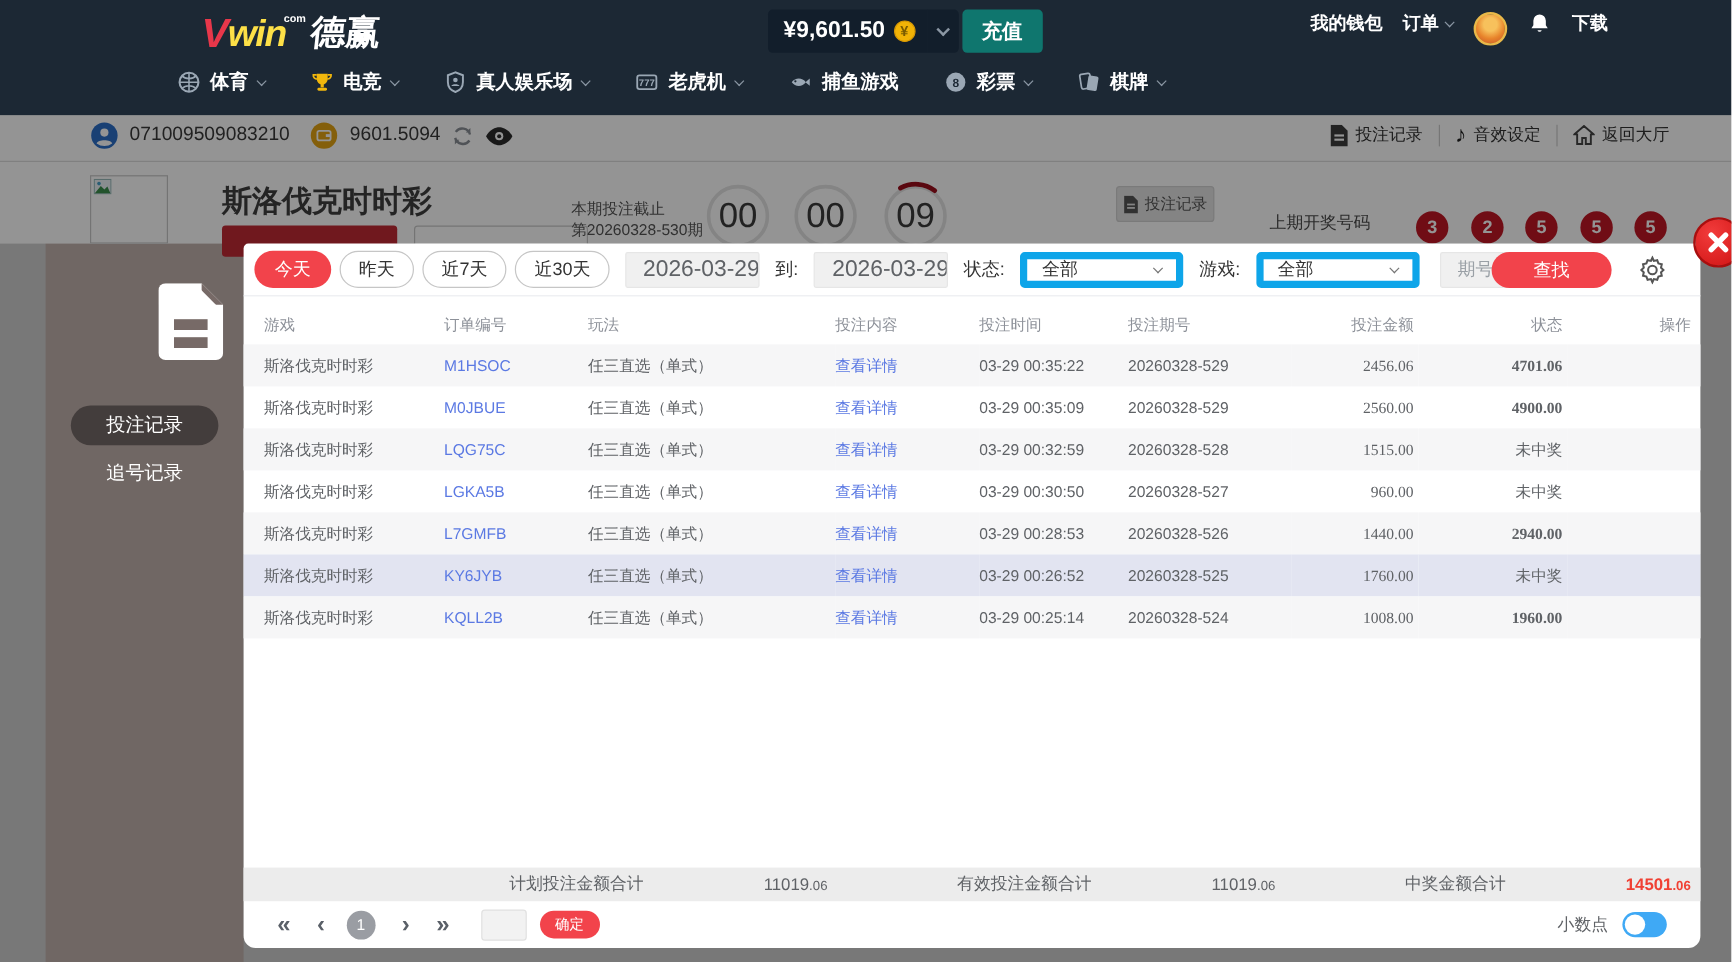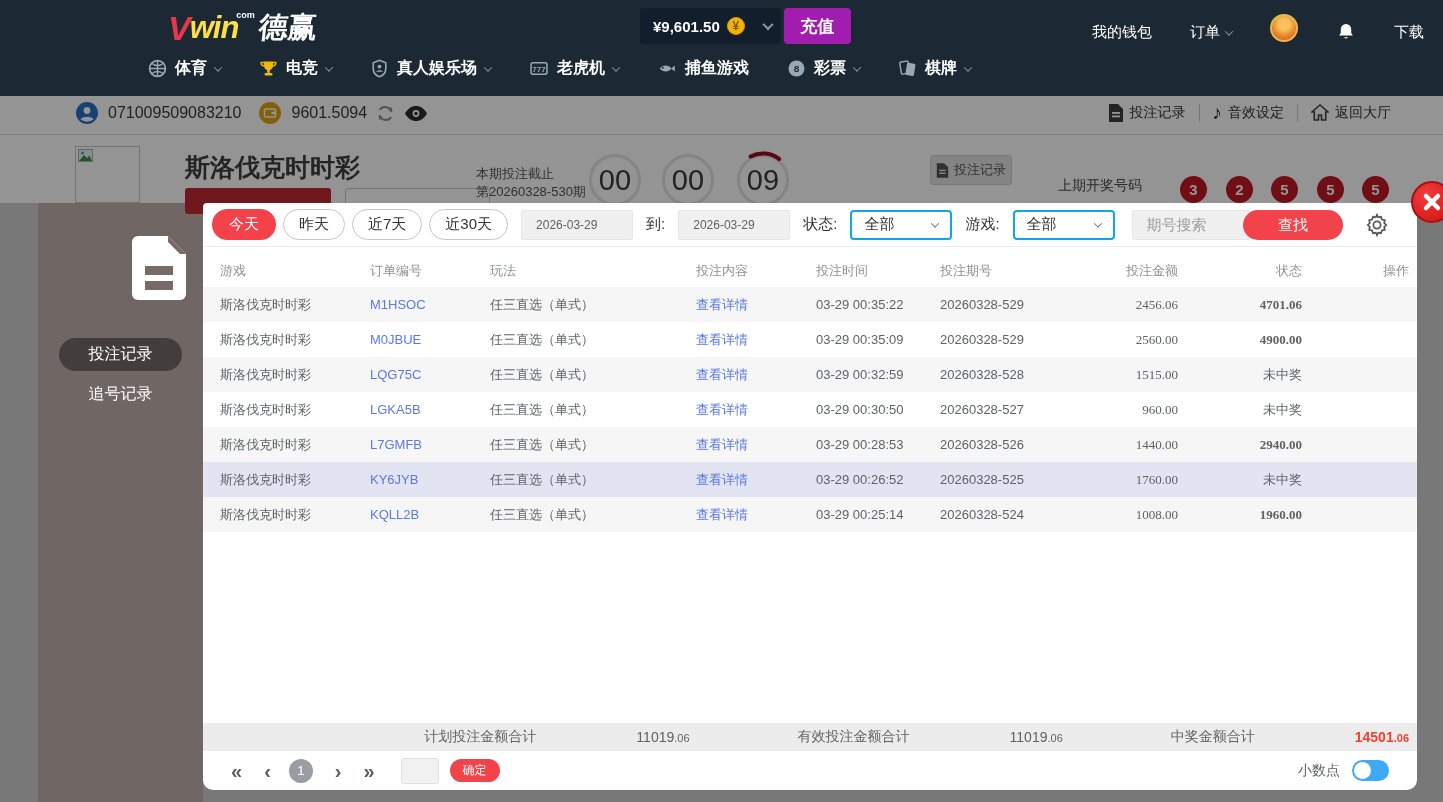--- a/index.html
+++ b/index.html
@@ -9,27 +9,27 @@
 
   
   .navbar { position:absolute; top:0; left:0; width:1443px; height:96px; background:#1c2834; z-index:3; }
   .logo { position:absolute; left:168px; top:6px; height:44px; display:flex; align-items:center; cursor:pointer; }
   .logo .lv { color:#e8374a; font-size:34px; font-weight:900; font-style:italic; letter-spacing:-1px; }
   .logo .lwin { color:#fde047; font-size:31px; font-weight:900; font-style:italic; letter-spacing:-1px; }
   .logo .lcom { color:#fff; font-size:9px; font-weight:700; position:relative; top:-13px; left:-2px; }
   .logo .lcn { color:#fff; font-size:29px; font-weight:900; transform:skewX(-6deg); margin-left:2px; }
   .balance-group { position:absolute; left:640px; top:8px; height:36px; display:flex; }
   .balance-pill { background:#121e2b; border-radius:4px 0 0 4px; height:36px; display:flex; align-items:center; padding:0 10px 0 13px; gap:7px; cursor:pointer; }
-  .balance-pill .amt { color:#fff; font-size:15px; font-weight:700; }
+  .balance-pill .amt { color:#fff; font-size:19px; font-weight:700; }
   .coin { width:18px; height:18px; border-radius:50%; background:#f2b306; border:1px solid #d99a04; color:#7a5b00; font-size:12px; font-weight:700; display:flex; align-items:center; justify-content:center; }
   .bal-chev-zone { background:#121e2b; border-radius:0 4px 4px 0; width:26px; display:flex; align-items:center; justify-content:center; cursor:pointer; }
   .chev { width:8px; height:8px; border-right:2px solid #8b97a4; border-bottom:2px solid #8b97a4; transform:rotate(45deg) translate(-1px,-1px); display:inline-block; }
   .chev.sm { width:6px; height:6px; border-width:1.6px; }
-  .deposit-btn { margin-left:3px; width:67px; height:36px; background:#a21caf; border:none; border-radius:4px; color:#fff; font-size:17px; font-weight:700; cursor:pointer; font-family:inherit; }
-  .nav-right { position:absolute; left:1092px; top:10px; height:32px; display:flex; align-items:flex-end; gap:38px; }
+  .deposit-btn { margin-left:3px; width:67px; height:36px; background:#0f766e; border:none; border-radius:4px; color:#fff; font-size:17px; font-weight:700; cursor:pointer; font-family:inherit; }
+  .nav-right { position:absolute; left:1092px; top:10px; height:32px; display:flex; align-items:flex-start; gap:17px;font-weight:bold; }
   .nav-right .txt { color:#fff; font-size:15px; cursor:pointer; }
   .orders { display:flex; align-items:center; gap:6px; cursor:pointer; }
   .avatar { width:28px; height:28px; border-radius:50%; background:radial-gradient(circle at 50% 35%, #f7c15c 0 28%, #e8842b 60%, #c2512a 100%); border:2px solid #e9b949; cursor:pointer; }
   .bell { cursor:pointer; display:flex; }
   .nav-menu { position:absolute; left:148px; top:58px; display:flex; gap:38px; align-items:center; }
   .nav-item { display:flex; align-items:center; gap:8px; cursor:pointer; }
   .nav-item .lbl { color:#fff; font-size:16px; font-weight:700; }
   .nav-item .ic { display:flex; }
 
   
@@ -66,23 +66,23 @@
   .side-doc { position:absolute; left:94px; top:38px; }
   .side-pill { position:absolute; left:21px; top:140px; width:123px; height:33px; background:rgba(40,36,35,0.62); border-radius:17px; color:#fff; font-size:16px; display:flex; align-items:center; justify-content:center; cursor:pointer; }
   .side-plain { position:absolute; left:21px; top:182px; width:123px; height:28px; color:#fff; font-size:16px; display:flex; align-items:center; justify-content:center; cursor:pointer; }
 
   
   .modal { position:absolute; left:203px; top:203px; width:1214px; height:587px; background:#fff; border-radius:4px 4px 10px 10px; z-index:10; }
   .filters { position:absolute; top:0; left:0; width:100%; height:44px; border-bottom:1px solid #ebedf0; display:flex; align-items:center; padding-left:9px; gap:7px; }
   .pill { height:31px; border-radius:16px; font-size:15px; display:flex; align-items:center; justify-content:center; padding:0 15px; cursor:pointer; font-family:inherit; }
   .pill.active { background:#f2434b; color:#fff; border:none; padding:0 17px; }
   .pill.ghost { background:#fff; color:#333; border:1px solid #c6c6c6; }
-  .date-inp { width:112px; height:30px; background:#f0f0f0; border:1px solid #e6e6e6; border-radius:2px; font-size:12px; color:#5f6266; padding-left:14px; font-family:inherit; margin-left:6px; }
+  .date-inp { width:112px; height:30px; background:#f0f0f0; border:1px solid #e6e6e6; border-radius:2px; font-size:19px; color:#5f6266; padding-left:14px; font-family:inherit; margin-left:6px; }
   .flt-lbl { font-size:15px; color:#333; margin-left:6px; }
-  .sel { width:102px; height:30px; background:#fff; border:2px solid #0ea5e9; border-radius:4px; display:flex; align-items:center; justify-content:space-between; padding:0 12px; font-size:15px; color:#333; margin-left:6px; cursor:pointer;font-family:Liberation Mono, monospace; }
+  .sel { width:136px; height:30px; background:#fff; border:6px solid #0ea5e9; border-radius:4px; display:flex; align-items:center; justify-content:space-between; padding:0 12px; font-size:15px; color:#333; margin-left:6px; cursor:pointer;font-family:Liberation Mono, monospace; }
   .search-inp { width:118px; height:30px; background:#f0f0f0; border:1px solid #e6e6e6; border-radius:2px; font-size:15px; color:#333; padding-left:14px; font-family:inherit; margin-left:10px; }
   .search-inp::placeholder { color:#9aa0a6; }
   .find-btn { position:absolute; right:74px; top:7px; width:100px; height:30px; background:#f2434b; border:none; border-radius:15px; color:#fff; font-size:15px; cursor:pointer; font-family:inherit; }
   .gear { position:absolute; right:28px; top:10px; cursor:pointer; display:flex; }
 
   table.recs { position:absolute; top:52px; left:0; width:1214px; border-collapse:collapse; table-layout:fixed;padding-left:23px; }
   table.recs col:nth-child(1){width:167px;} table.recs col:nth-child(2){width:120px;}
   table.recs col:nth-child(3){width:206px;} table.recs col:nth-child(4){width:120px;}
   table.recs col:nth-child(5){width:124px;} table.recs col:nth-child(6){width:136px;}
   table.recs col:nth-child(7){width:106px;} table.recs col:nth-child(8){width:124px;}

